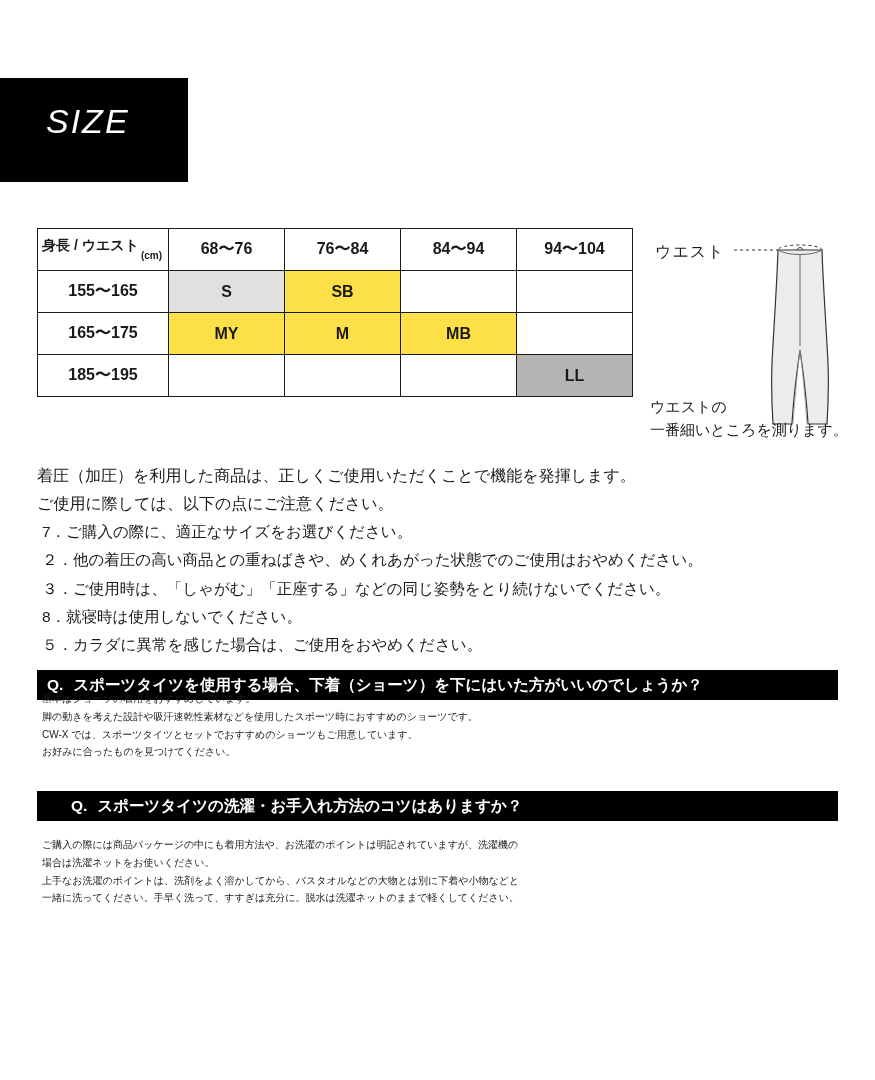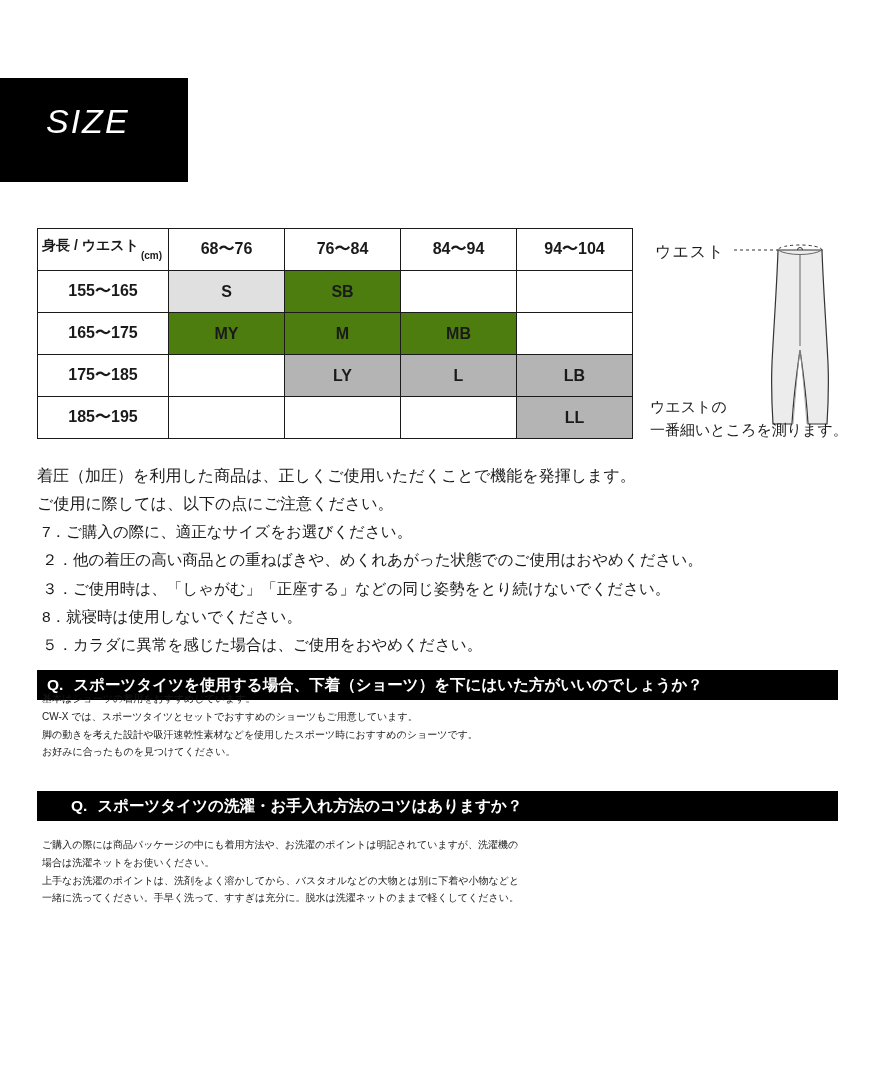--- a/index.html
+++ b/index.html
@@ -85,21 +85,21 @@
     padding-left: 4px;
     font-size: 14px;
   }
   table.size-table td.rowhead {
     width: 124px;
     font-size: 16px;
     text-align: center;
     letter-spacing: 0;
   }
   .c-light  { background: #e0e0e0; }
-  .c-mid    { background: #4d7c0f; }
+  .c-mid    { background: #fde047; }
   .c-dark   { background: #b4b4b4; }
   .c-white  { background: #ffffff; }
 
   
   .waist-area {
     position: absolute;
     left: 650px;
     top: 228px;
     width: 225px;
     height: 215px;
@@ -205,27 +205,20 @@
           <td class="c-white"></td>
         </tr>
         <tr>
           <td class="rowhead">165〜175</td>
           <td class="c-mid">MY</td>
           <td class="c-mid">M</td>
           <td class="c-mid">MB</td>
           <td class="c-white"></td>
         </tr>
         <tr>
-          <td class="rowhead">175〜185</td>
-          <td class="c-white"></td>
-          <td class="c-dark">LY</td>
-          <td class="c-dark">L</td>
-          <td class="c-dark">LB</td>
-        </tr>
-        <tr>
           <td class="rowhead">185〜195</td>
           <td class="c-white"></td>
           <td class="c-white"></td>
           <td class="c-white"></td>
           <td class="c-dark">LL</td>
         </tr>
       </tbody>
     </table>
   </div>
 
@@ -264,22 +257,22 @@
     <div class="note-line">３．ご使用時は、「しゃがむ」「正座する」などの同じ姿勢をとり続けないでください。</div>
     <div class="note-line">8．就寝時は使用しないでください。</div>
     <div class="note-line">５．カラダに異常を感じた場合は、ご使用をおやめください。</div>
   </div>
 
   <div class="qbar" id="qbar1">
     <span class="qmark">Q.</span><span>スポーツタイツを使用する場合、下着（ショーツ）を下にはいた方がいいのでしょうか？</span>
   </div>
   <div class="answer" id="answer1">
     <div>基本はショーツの着用をおすすめしています。</div>
+    <div>脚の動きを考えた設計や吸汗速乾性素材などを使用したスポーツ時におすすめのショーツです。</div>
     <div>CW-X では、スポーツタイツとセットでおすすめのショーツもご用意しています。</div>
-    <div>脚の動きを考えた設計や吸汗速乾性素材などを使用したスポーツ時におすすめのショーツです。</div>
     <div>お好みに合ったものを見つけてください。</div>
   </div>
 
   <div class="qbar" id="qbar2">
     <span class="qmark">Q.</span><span>スポーツタイツの洗濯・お手入れ方法のコツはありますか？</span>
   </div>
   <div class="answer" id="answer2">
     <div>ご購入の際には商品パッケージの中にも着用方法や、お洗濯のポイントは明記されていますが、洗濯機の</div>
     <div>場合は洗濯ネットをお使いください。</div>
     <div>上手なお洗濯のポイントは、洗剤をよく溶かしてから、バスタオルなどの大物とは別に下着や小物などと</div>

